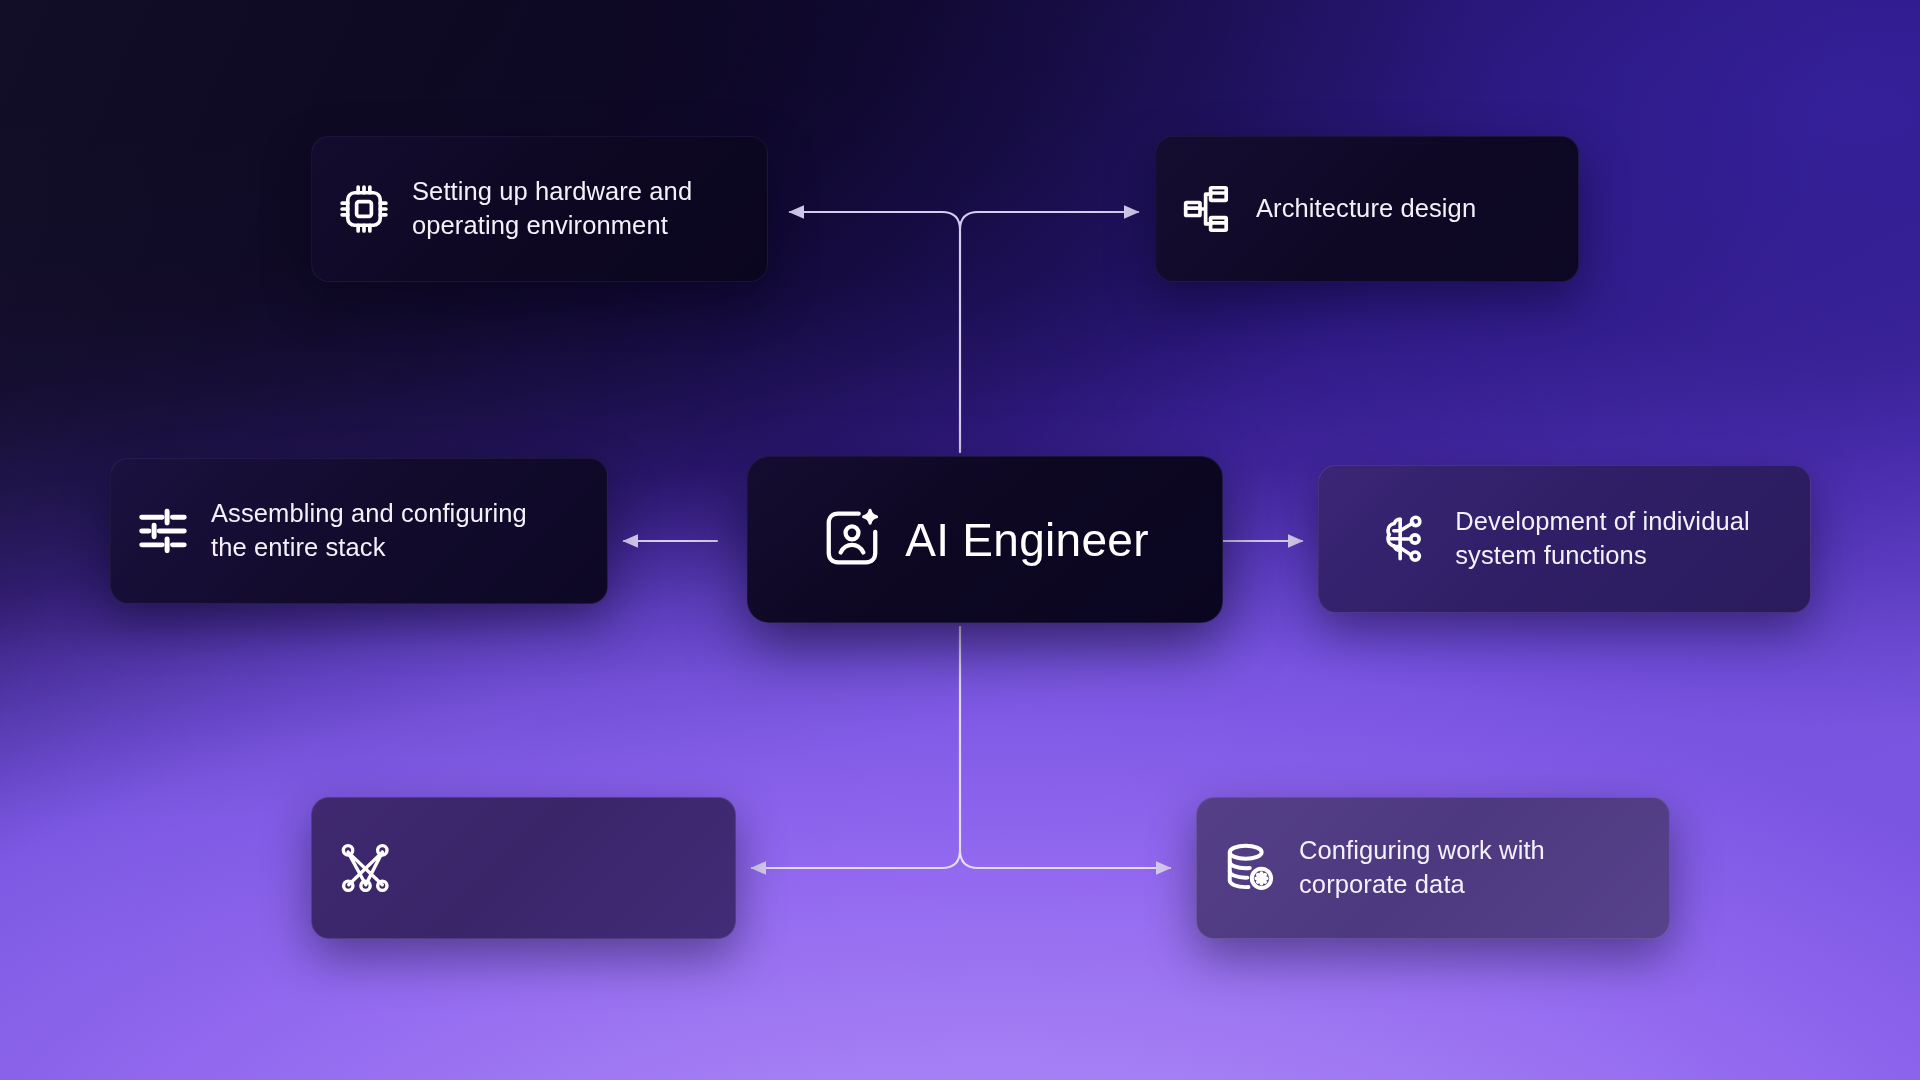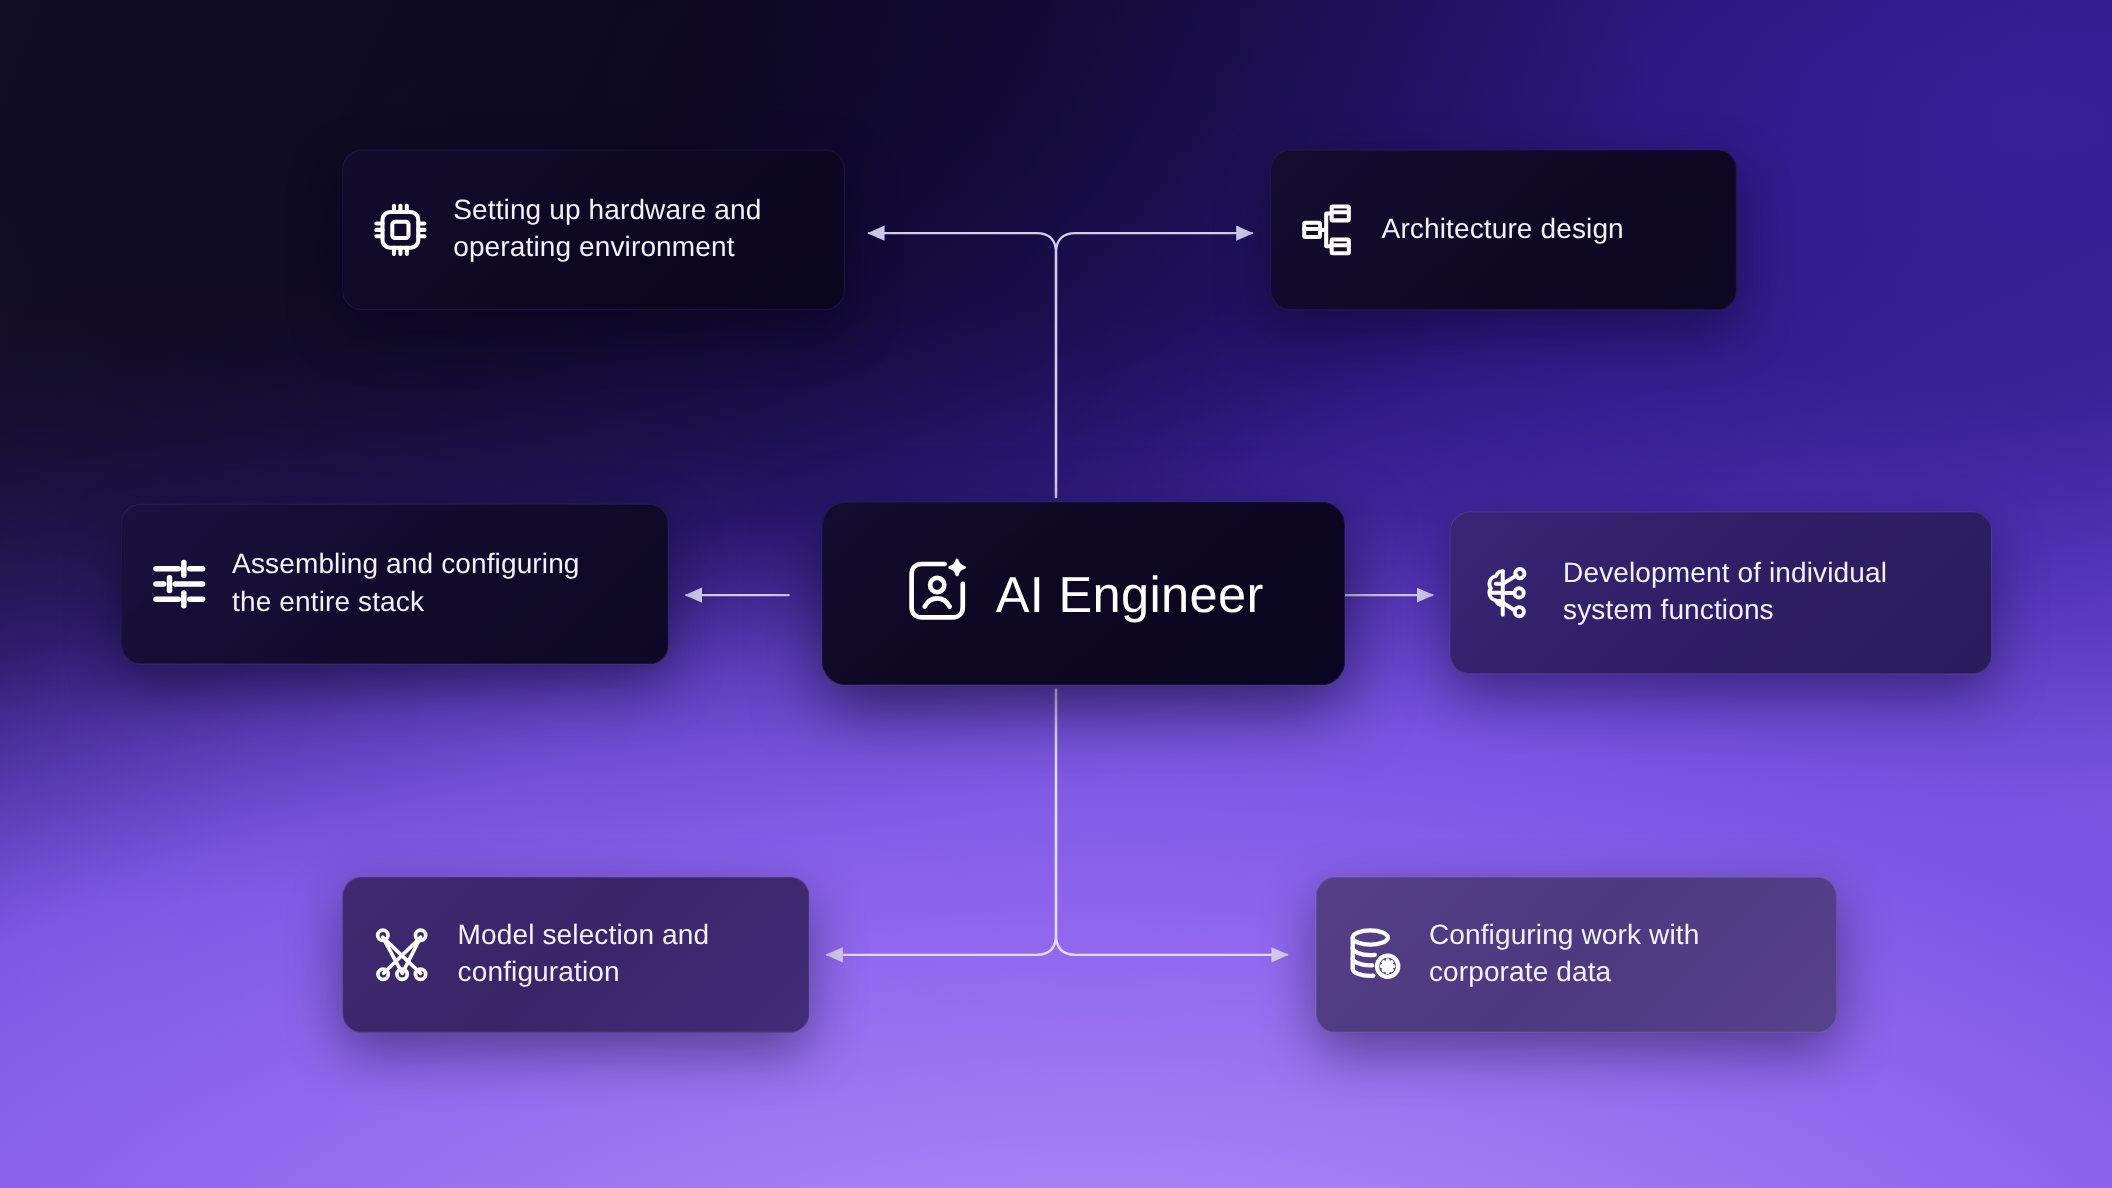--- a/index.html
+++ b/index.html
@@ -54,20 +54,21 @@
   }
   #card-assembling {
     left:110px; top:458px; width:498px; height:146px;
     background:linear-gradient(135deg, #1b1140 0%, #120b2c 50%, #0e0826 100%);
     border:1px solid rgba(160,130,240,0.12);
   }
   #card-development {
     left:1318px; top:465px; width:493px; height:148px;
     background:linear-gradient(135deg, #3a2676 0%, #301f67 45%, #2a1b5d 100%);
     border:1px solid rgba(185,155,250,0.16);
+    justify-content:center;
   }
   #card-model {
     left:311px; top:797px; width:425px; height:142px;
     background:linear-gradient(135deg, #40296f 0%, #3a2569 48%, #432c78 100%);
     border:1px solid rgba(195,168,252,0.17);
   }
   #card-corporate {
     left:1186px; top:797px; width:474px; height:142px;
     background:linear-gradient(135deg, #554088 0%, #4d397f 48%, #57428c 100%);
     border:1px solid rgba(205,180,253,0.18);
@@ -185,22 +186,20 @@
       <svg width="56" height="56" viewBox="0 0 24 24" fill="none" stroke="#ffffff" stroke-width="1.45" stroke-linecap="round" stroke-linejoin="round">
         <path d="M4.3 5.2L11.9 19.2M19.0 5.2L11.9 19.2M4.3 5.2L11.9 19.2
                  M4.3 5.2L19.0 19.2M19.0 5.2L4.6 19.2"></path>
         <circle cx="4.3" cy="4.4" r="2.0" fill="none"></circle>
         <circle cx="19.0" cy="4.4" r="2.0" fill="none"></circle>
         <circle cx="4.4" cy="19.6" r="2.0" fill="none"></circle>
         <circle cx="11.8" cy="19.6" r="2.0" fill="none"></circle>
         <circle cx="19.0" cy="19.6" r="2.0" fill="none"></circle>
       </svg>
     </span>
-    <span class="txt">Model selection and
-configuration</span>
   </div>
 
   <div class="card" id="card-corporate">
     <span class="ico">
       <svg width="54" height="54" viewBox="0 0 24 24" fill="none" stroke="#ffffff" stroke-width="1.75" stroke-linecap="round" stroke-linejoin="round">
         <ellipse cx="10.1" cy="5.0" rx="7.1" ry="2.9"></ellipse>
         <path d="M3.0 5.0v4.2c0 1.6 3.2 2.9 7.1 2.9 .6 0 1.2 0 1.8-.08"></path>
         <path d="M3.0 9.2v4.2c0 1.6 3.2 2.9 7.1 2.9 .25 0 .5 0 .75-.02"></path>
         <path d="M3.0 13.4v4.2c0 1.6 3.2 2.9 7.1 2.9 .4 0 .8-.01 1.2-.04"></path>
         <circle cx="17.1" cy="16.6" r="4.3"></circle>

